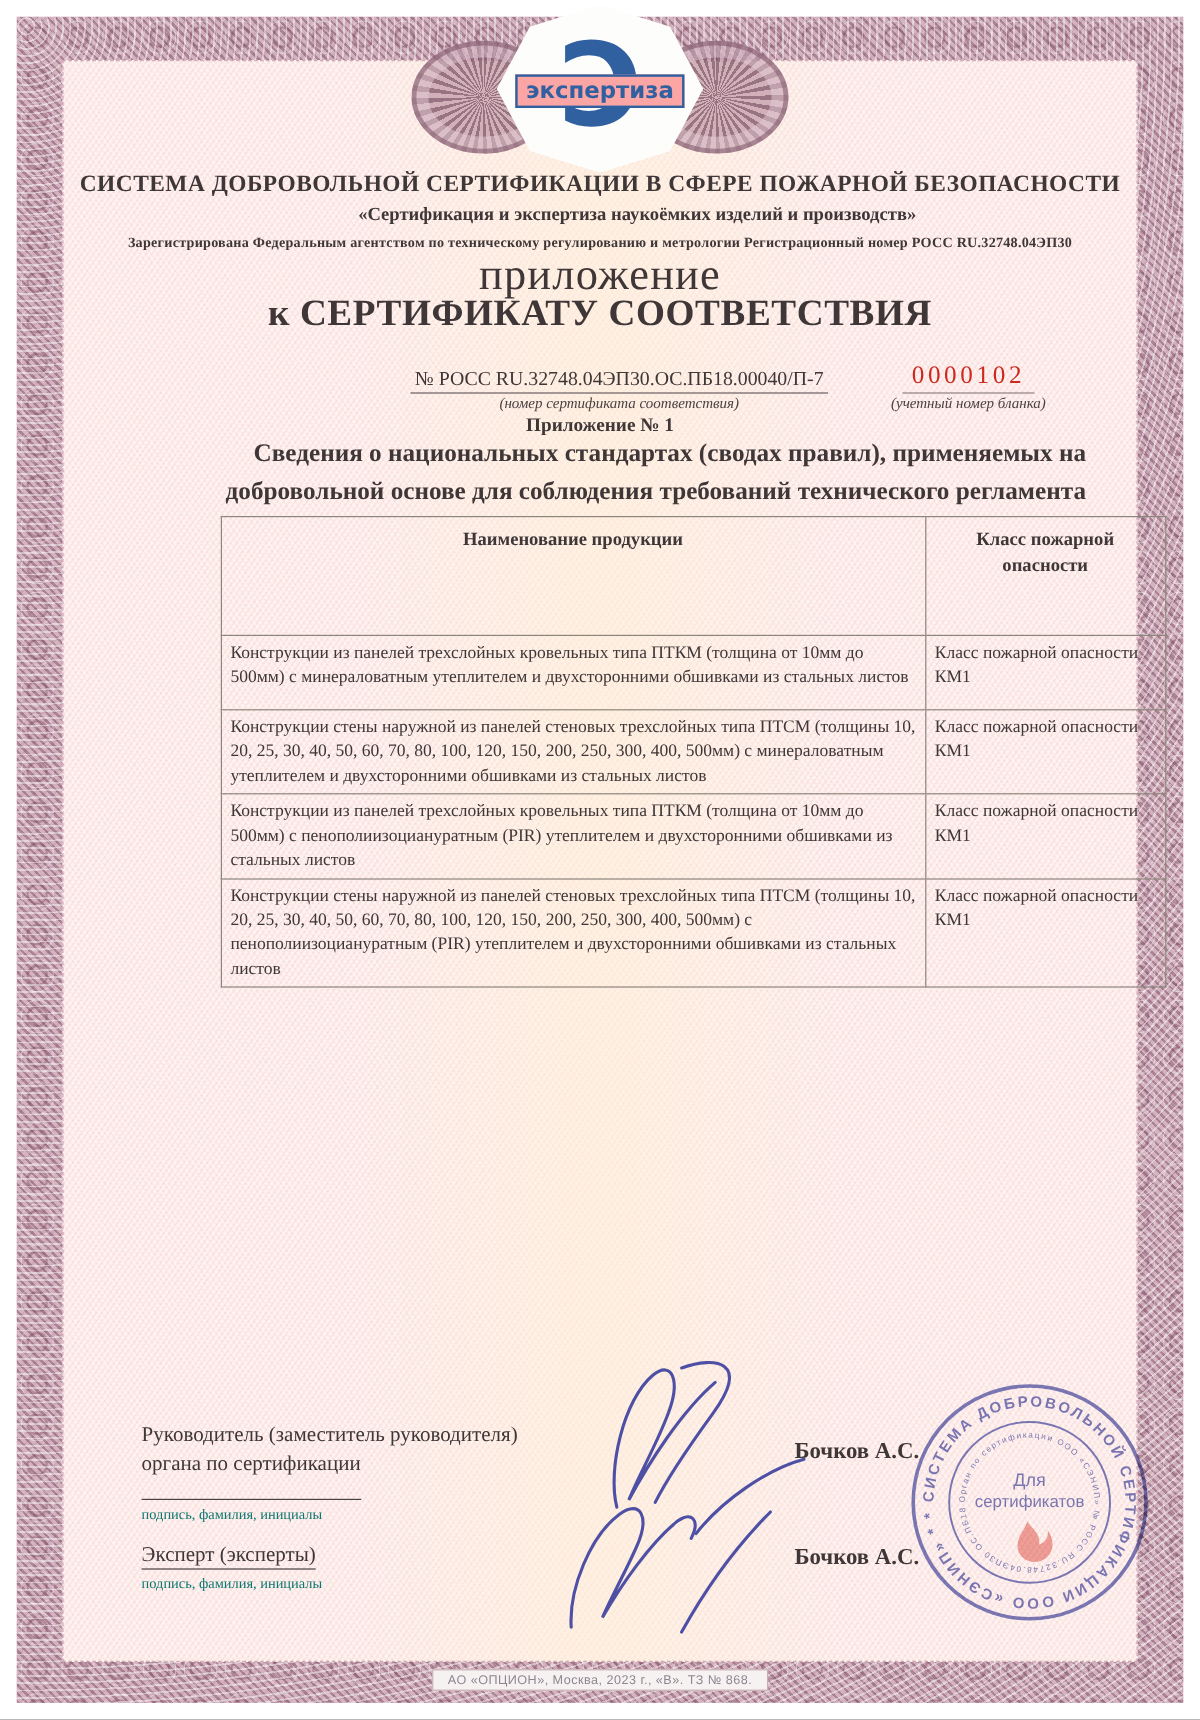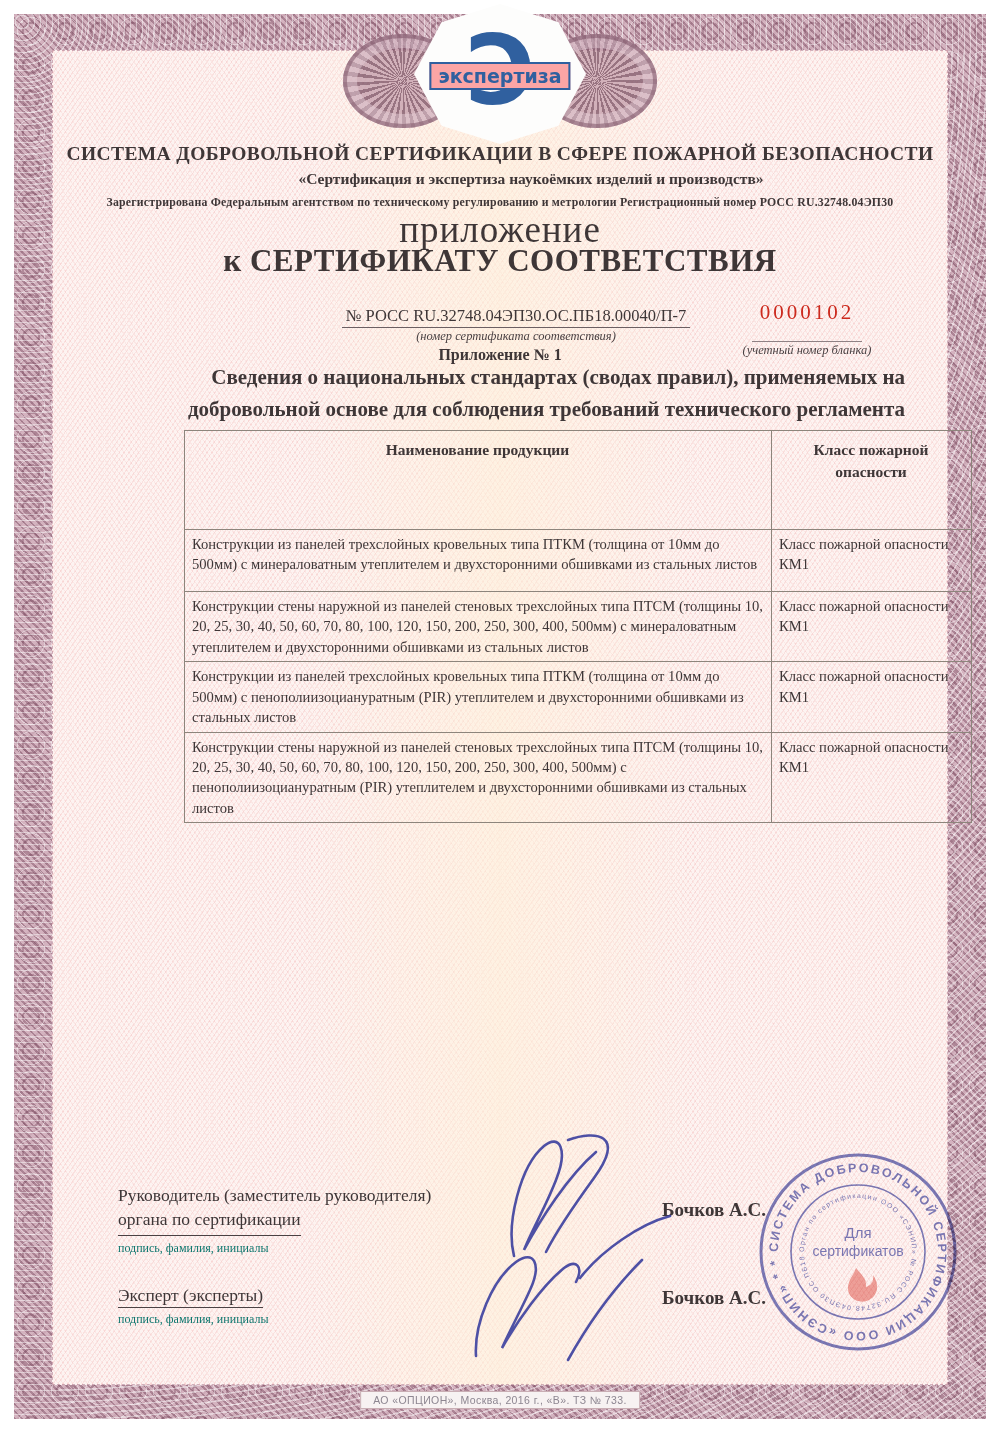--- a/index.html
+++ b/index.html
@@ -83,21 +83,21 @@
   .doc-line2{position:absolute;top:243px;left:0;width:100%;text-align:center;
     font-weight:bold;font-size:31px;letter-spacing:.5px;}
 
   
   .cert-num-block{position:absolute;top:306px;left:318px;width:396px;text-align:center;}
   .cert-num{display:inline-block;font-size:16.5px;font-weight:500;
     border-bottom:1px solid #6b5f62;padding:0 4px 1px 4px;white-space:nowrap;}
   .num-caption{font-style:italic;font-size:12.5px;margin-top:1px;color:#4a4143;}
   .serial-block{position:absolute;top:300px;left:728px;width:158px;text-align:center;}
   .serial{display:inline-block;font-size:21px;letter-spacing:3px;color:var(--serial-red);
-    font-weight:500;border-bottom:1px solid #8f8184;padding:0 8px 16px 8px;}
+    font-weight:500;border-bottom:1px solid #8f8184;padding:0 8px 2px 8px;}
 
   .annex-title{position:absolute;top:346px;left:0;width:100%;text-align:center;
     font-weight:bold;font-size:16px;}
   .annex-desc{position:absolute;top:362px;left:95px;width:810px;text-align:right;
     font-weight:bold;font-size:21px;line-height:1.5;}
 
   
   .prod-table{position:absolute;top:430px;left:136px;width:787px;
     border-collapse:collapse;table-layout:fixed;margin-left:48px;}
   .prod-table th,.prod-table td{
@@ -107,21 +107,21 @@
   .prod-table th{font-weight:bold;font-size:15.5px;text-align:center;height:99px;padding-top:8px;}
   .prod-table col.c1{width:587px;}
   .prod-table col.c2{width:200px;}
   .prod-table tr.r1 td{height:62px;}
   .prod-table tr.r2 td{height:56px;}
   .prod-table tr.r3 td{height:54px;}
   .prod-table tr.r4 td{height:70px;}
 
   
   .sig-head-role{position:absolute;top:1183px;left:118px;font-size:17.5px;line-height:1.38;}
-  .sig-head-role .u{border-bottom:1px solid #4a4143;display:inline-block;padding-bottom:4px;}
+  .sig-head-role .u{border-bottom:1px solid #4a4143;display:inline-block;padding-bottom:18px;}
   .sig-caption{font-size:12px;color:#0f766e;margin-top:4px;}
   .sig-expert-role{position:absolute;top:1285px;left:118px;font-size:17.5px;}
   .sig-expert-role .u{border-bottom:1px solid #4a4143;display:inline-block;padding-bottom:1px;}
   .name-head{position:absolute;top:1199px;left:662px;font-weight:bold;font-size:19px;}
   .name-expert{position:absolute;top:1287px;left:662px;font-weight:bold;font-size:19px;}
   .signature-svg{position:absolute;top:1128px;left:418px;z-index:6;}
 
   
   .stamp{position:absolute;top:1150px;left:756px;z-index:7;mix-blend-mode:multiply;opacity:.8;}
   .stamp text{font-family:"Liberation Sans","DejaVu Sans",sans-serif;fill:var(--stamp-blue);}
@@ -233,14 +233,14 @@
       <textPath href="#ringOuter" textLength="495">СИСТЕМА  ДОБРОВОЛЬНОЙ  СЕРТИФИКАЦИИ  ООО «СЭНИП»  *  *</textPath>
     </text>
     <text font-size="6.8" letter-spacing="0.6">
       <textPath href="#ringInner" textLength="335">Орган по сертификации ООО «СЭНИП» № РОСС RU.32748.04ЭП30 ОС.ПБ18</textPath>
     </text>
     <text x="102" y="88" font-size="15" text-anchor="middle">Для</text>
     <text x="102" y="106" font-size="14" text-anchor="middle">сертификатов</text>
     <path d="M100,118 c5,7 11,10 10,19 c6-2 8-7 7-12 c6,8 6,20 -4,25 c-10,5 -22,-2 -21,-13 c1,-9 6,-12 8,-19 z" fill="var(--flame-red)" opacity="0.65"></path>
   </svg>
 
-  <div class="imprint">АО «ОПЦИОН», Москва, 2016 г., «В». ТЗ № 733.</div>
+  <div class="imprint">АО «ОПЦИОН», Москва, 2023 г., «В». ТЗ № 868.</div>
 </div>
 
 </body></html>

